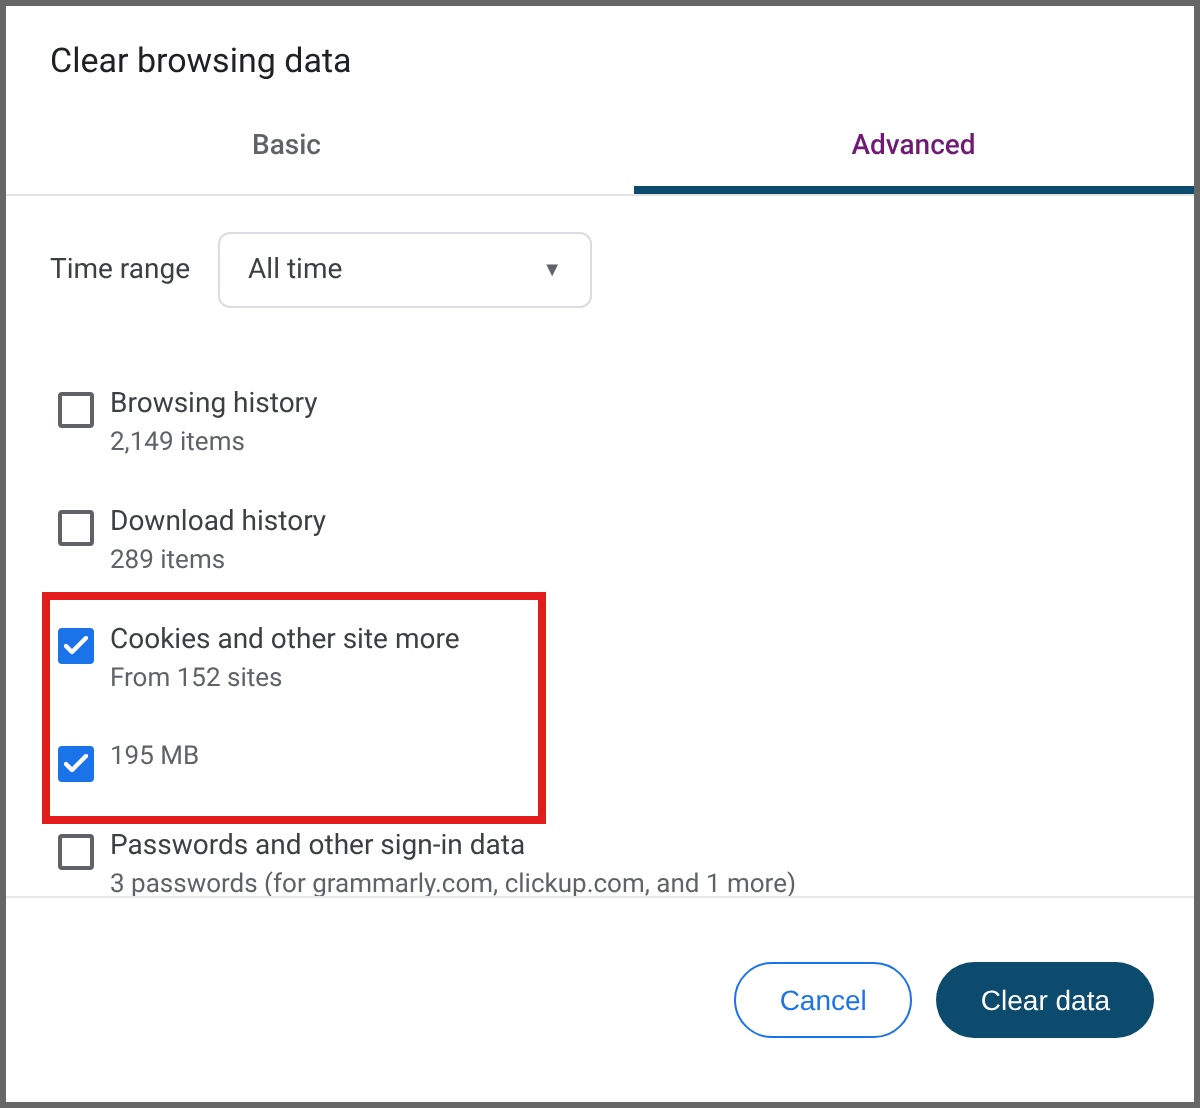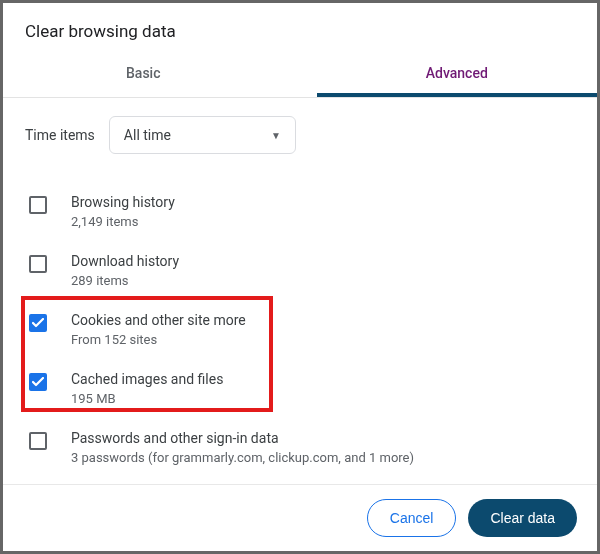--- a/index.html
+++ b/index.html
@@ -87,21 +87,21 @@
     color: #5f6368;
   }
   .items {
     display: flex;
     flex-direction: column;
     position: relative;
   }
   .item {
     display: flex;
     align-items: flex-start;
-    gap: 24px;
+    gap: 8px;
     padding: 12px 4px 12px 4px;
   }
   .checkbox {
     width: 18px;
     height: 18px;
     border: 2px solid #5f6368;
     border-radius: 2px;
     margin-top: 2px;
     cursor: pointer;
     flex-shrink: 0;
@@ -123,21 +123,21 @@
     position: absolute;
     border: 4px solid #e31b1b;
     pointer-events: none;
     left: -4px;
     width: 252px;
     top: 114px;
     height: 116px;
   }
   .footer {
     border-top: 1px solid #e8e8e8;
-    padding: 14px 20px;
+    padding: 32px 20px;
     display: flex;
     justify-content: flex-end;
     gap: 12px;
     background: #fff;
   }
   .btn {
     border-radius: 999px;
     padding: 10px 22px;
     font-size: 14px;
     font-weight: 500;
@@ -163,21 +163,21 @@
 
   <div class="tabs">
     <div class="tab">Basic</div>
     <div class="tab active">Advanced</div>
   </div>
 
   <div class="content-wrap">
     <div class="content">
 
       <div class="time-range-row">
-        <span class="time-range-label">Time items</span>
+        <span class="time-range-label">Time range</span>
         <div class="select">
           <span>All time</span>
           <span class="caret">▼</span>
         </div>
       </div>
 
       <div class="items">
 
         <div class="item">
           <div class="checkbox">
@@ -211,21 +211,20 @@
           </div>
         </div>
 
         <div class="item">
           <div class="checkbox checked">
             <svg width="12" height="10" viewBox="0 0 12 10">
                 <path d="M1 5 L4 8 L11 1" stroke="#fff" stroke-width="2.2" fill="none" stroke-linecap="round" stroke-linejoin="round"></path>
               </svg>
           </div>
           <div class="item-texts">
-            <span class="item-title">Cached images and files</span>
             <span class="item-sub">195 MB</span>
           </div>
         </div>
 
         <div class="item">
           <div class="checkbox">
             
           </div>
           <div class="item-texts">
             <span class="item-title">Passwords and other sign-in data</span>

